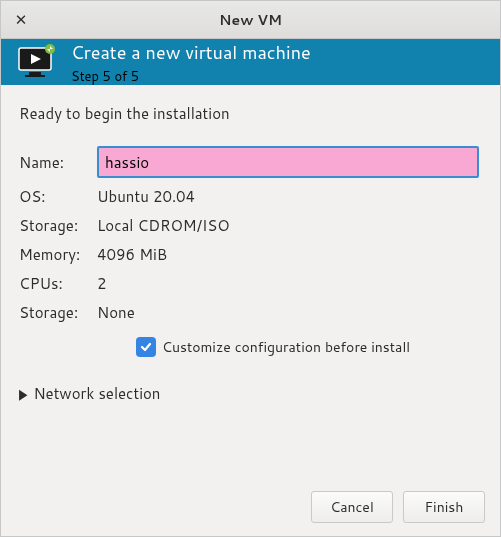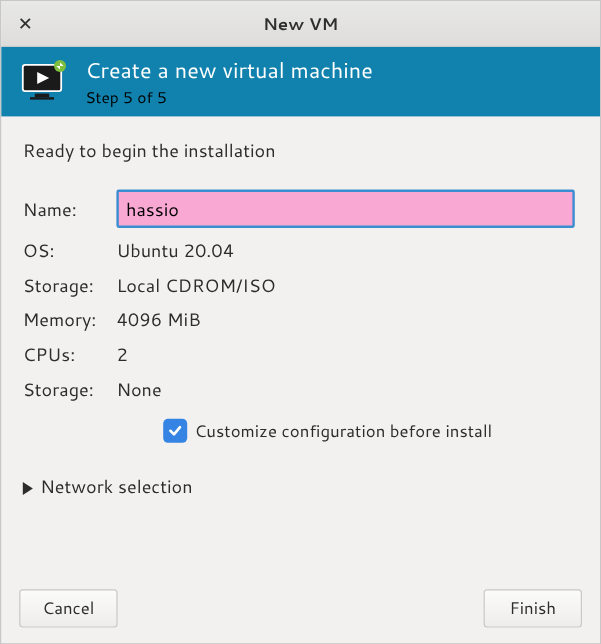--- a/index.html
+++ b/index.html
@@ -39,21 +39,21 @@
       left: 0;
       right: 0;
       text-align: center;
       font-weight: 700;
       font-size: 14px;
       color: #2e2e2e;
       pointer-events: none;
     }
     .header {
       background: #1182ad;
-      height: 58px;
+      height: 46px;
       display: flex;
       align-items: center;
       padding: 0 16px;
       gap: 14px;
     }
     .header-icon svg {
       display: block;
     }
     .header-text .heading {
       color: #ffffff;
@@ -133,21 +133,21 @@
       transform: scaleY(1.3);
       color: #2c2c2c;
     }
     .footer {
       position: absolute;
       bottom: 0;
       left: 0;
       right: 0;
       padding: 14px 16px;
       display: flex;
-      justify-content: space-between;
+      justify-content: flex-end;
       gap: 10px;
     }
     .btn {
       min-width: 82px;
       height: 32px;
       background: linear-gradient(#fbfbfa, #eeedec);
       border: 1px solid #cac9c5;
       border-radius: 3px;
       font-size: 14px;
       color: #2c2c2c;

